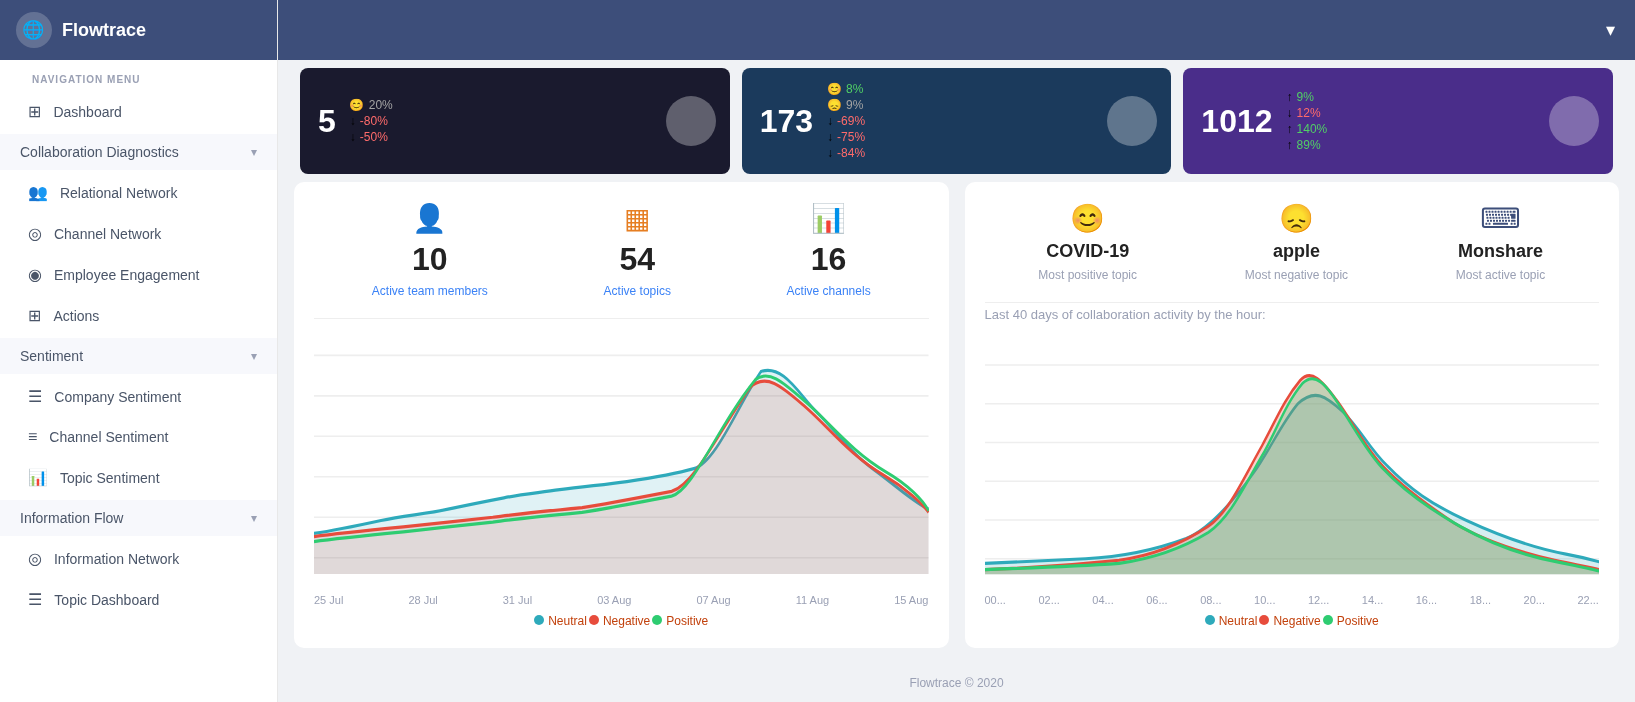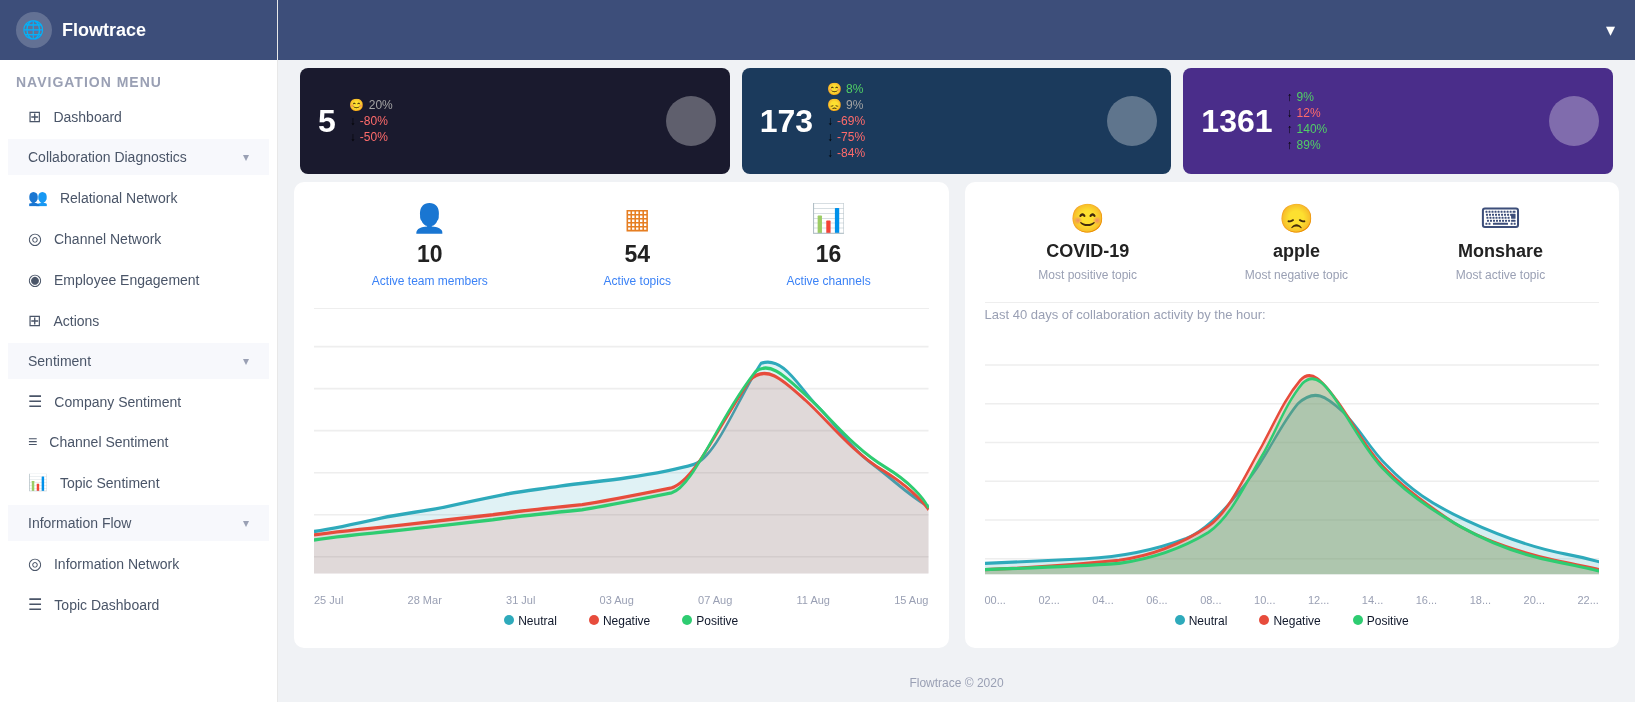--- a/index.html
+++ b/index.html
@@ -30,25 +30,25 @@
       border-radius: 50%;
       display: flex; align-items: center; justify-content: center;
       color: white; font-size: 18px;
     }
     .sidebar-title {
       color: white;
       font-size: 18px;
       font-weight: 600;
     }
     .nav-section-label {
-      font-size: 14px;
+      font-size: 10px;
       font-weight: 700;
       color: #9aa0b4;
       letter-spacing: 1px;
-      padding: 14px 16px 6px;
+      padding: 14px 32px 6px;
       text-transform: uppercase;
     }
     .nav-item {
       display: flex;
       align-items: center;
       gap: 12px;
       padding: 10px 20px;
       color: #4a5568;
       font-size: 14px;
       cursor: pointer;
@@ -58,21 +58,21 @@
     .nav-group-header {
       display: flex;
       align-items: center;
       justify-content: space-between;
       padding: 10px 20px;
       color: #4a5568;
       font-size: 14px;
       font-weight: 500;
       cursor: pointer;
       background: #f7f8fc;
-      margin: 2px 8px;
+      margin: 2px 0;
     }
     .nav-icon { font-size: 16px; }
     .chevron { font-size: 12px; color: #9aa0b4; }
 
     
     .main {
       flex: 1;
       display: flex;
       flex-direction: column;
       overflow-y: auto;
@@ -157,21 +157,21 @@
       justify-content: space-around;
     }
     .panel-stat {
       display: flex;
       flex-direction: column;
       align-items: center;
       gap: 6px;
     }
     .panel-stat-icon { font-size: 28px; }
     .panel-stat-num {
-      font-size: 23px;
+      font-size: 32px;
       font-weight: 700;
       color: #222;
       text-align: right;
     }
     .panel-stat-label {
       font-size: 12px;
       color: #3b82f6;
     }
 
     
@@ -215,24 +215,24 @@
     .chart-x-labels {
       display: flex;
       justify-content: space-between;
       font-size: 11px;
       color: #9aa0b4;
       margin-top: 12px;
     }
     .chart-legend {
       display: flex;
       justify-content: center;
-      gap: 32px;
+      gap: 2px;
       margin-top: 8px;
       font-size: 12px;
-      color: #0f172a;
+      color: #c2410c;
     }
     .legend-dot {
       width: 10px; height: 10px;
       border-radius: 50%;
       display: inline-block;
       margin-right: 4px;
     }
 
     .footer {
       text-align: center;
@@ -365,21 +365,21 @@
         </div>
         <div class="metric-row">
           <span>↓</span>
           <span class="metric-down">-84%</span>
         </div>
       </div>
       <div class="stat-avatar"></div>
     </div>
 
     <div class="stat-card-top dark3">
-      <span class="stat-big-num">1361</span>
+      <span class="stat-big-num">1012</span>
       <div class="stat-metrics">
         <div class="metric-row">
           <span>↑</span>
           <span class="metric-up">9%</span>
         </div>
         <div class="metric-row">
           <span>↓</span>
           <span class="metric-down">12%</span>
         </div>
         <div class="metric-row">
@@ -434,21 +434,21 @@
 
           <path d="M0,132 C20,130 50,128 80,126 C110,124 130,122 160,120 C180,118 210,116 240,114 C260,112 290,108 320,104 C340,100 360,70 390,40 C405,30 420,40 440,52 C460,64 480,82 510,94 C530,102 545,112 550,117 L550,155 L0,155 Z" fill="rgba(231,76,60,0.15)"></path>
           <path d="M0,132 C20,130 50,128 80,126 C110,124 130,122 160,120 C180,118 210,116 240,114 C260,112 290,108 320,104 C340,100 360,70 390,40 C405,30 420,40 440,52 C460,64 480,82 510,94 C530,102 545,112 550,117" fill="none" stroke="#e74c3c" stroke-width="2"></path>
 
           <path d="M0,135 C20,133 50,131 80,129 C110,127 130,125 160,123 C180,121 210,119 240,117 C260,115 290,111 320,107 C340,103 360,65 395,35 C408,28 422,38 442,50 C462,62 482,80 512,92 C532,100 546,110 550,116" fill="none" stroke="#2ecc71" stroke-width="2"></path>
         </svg>
       </div>
 
       <div class="chart-x-labels">
         <span>25 Jul</span>
-        <span>28 Mar</span>
+        <span>28 Jul</span>
         <span>31 Jul</span>
         <span>03 Aug</span>
         <span>07 Aug</span>
         <span>11 Aug</span>
         <span>15 Aug</span>
       </div>
       <div class="chart-legend">
         <span><span class="legend-dot" style="background:#2eaabb;"></span>Neutral</span>
         <span><span class="legend-dot" style="background:#e74c3c;"></span>Negative</span>
         <span><span class="legend-dot" style="background:#2ecc71;"></span>Positive</span>

